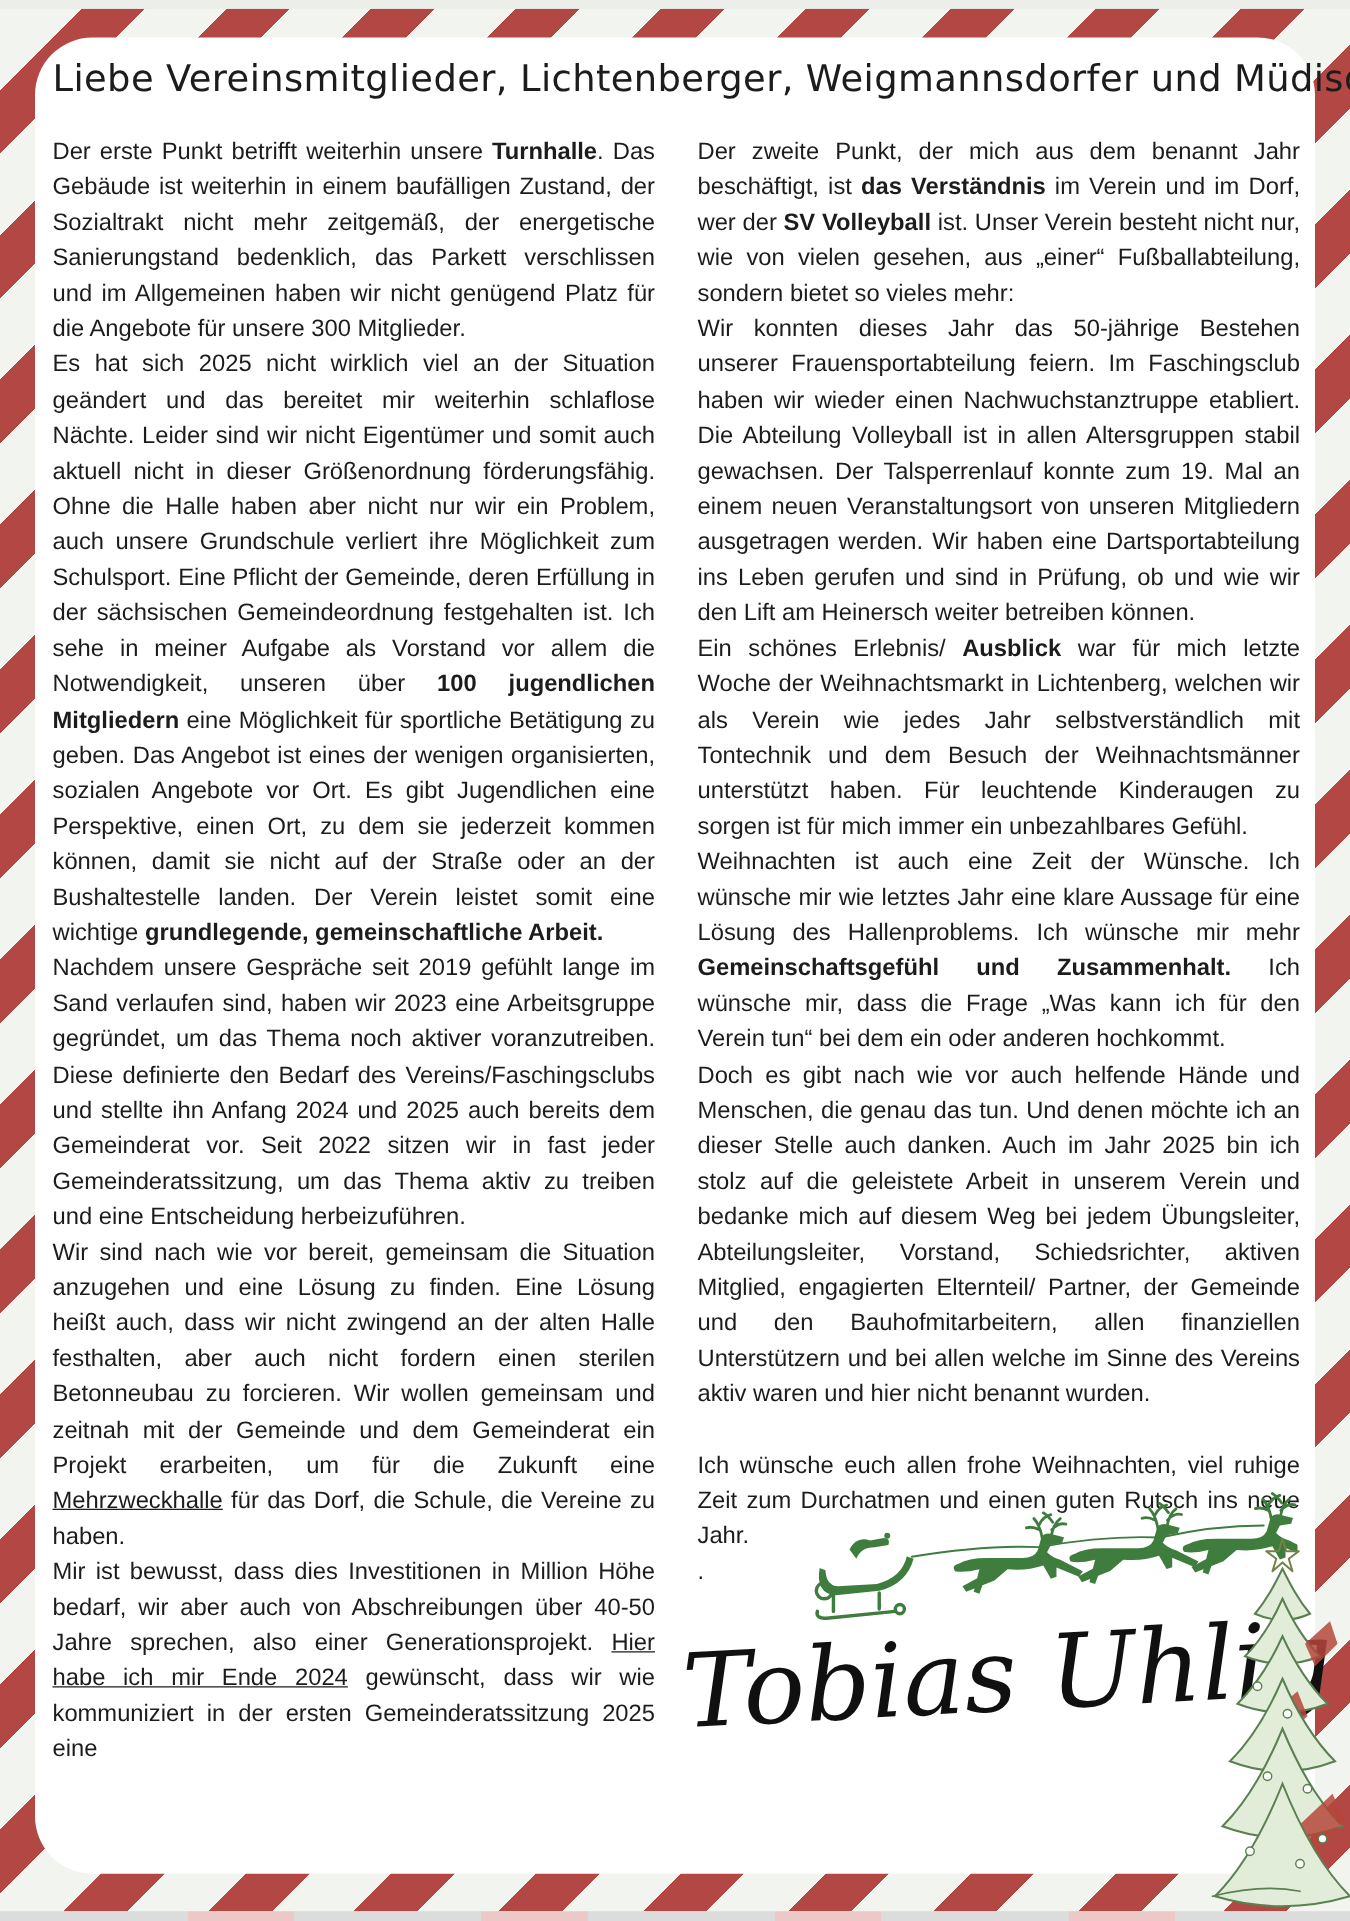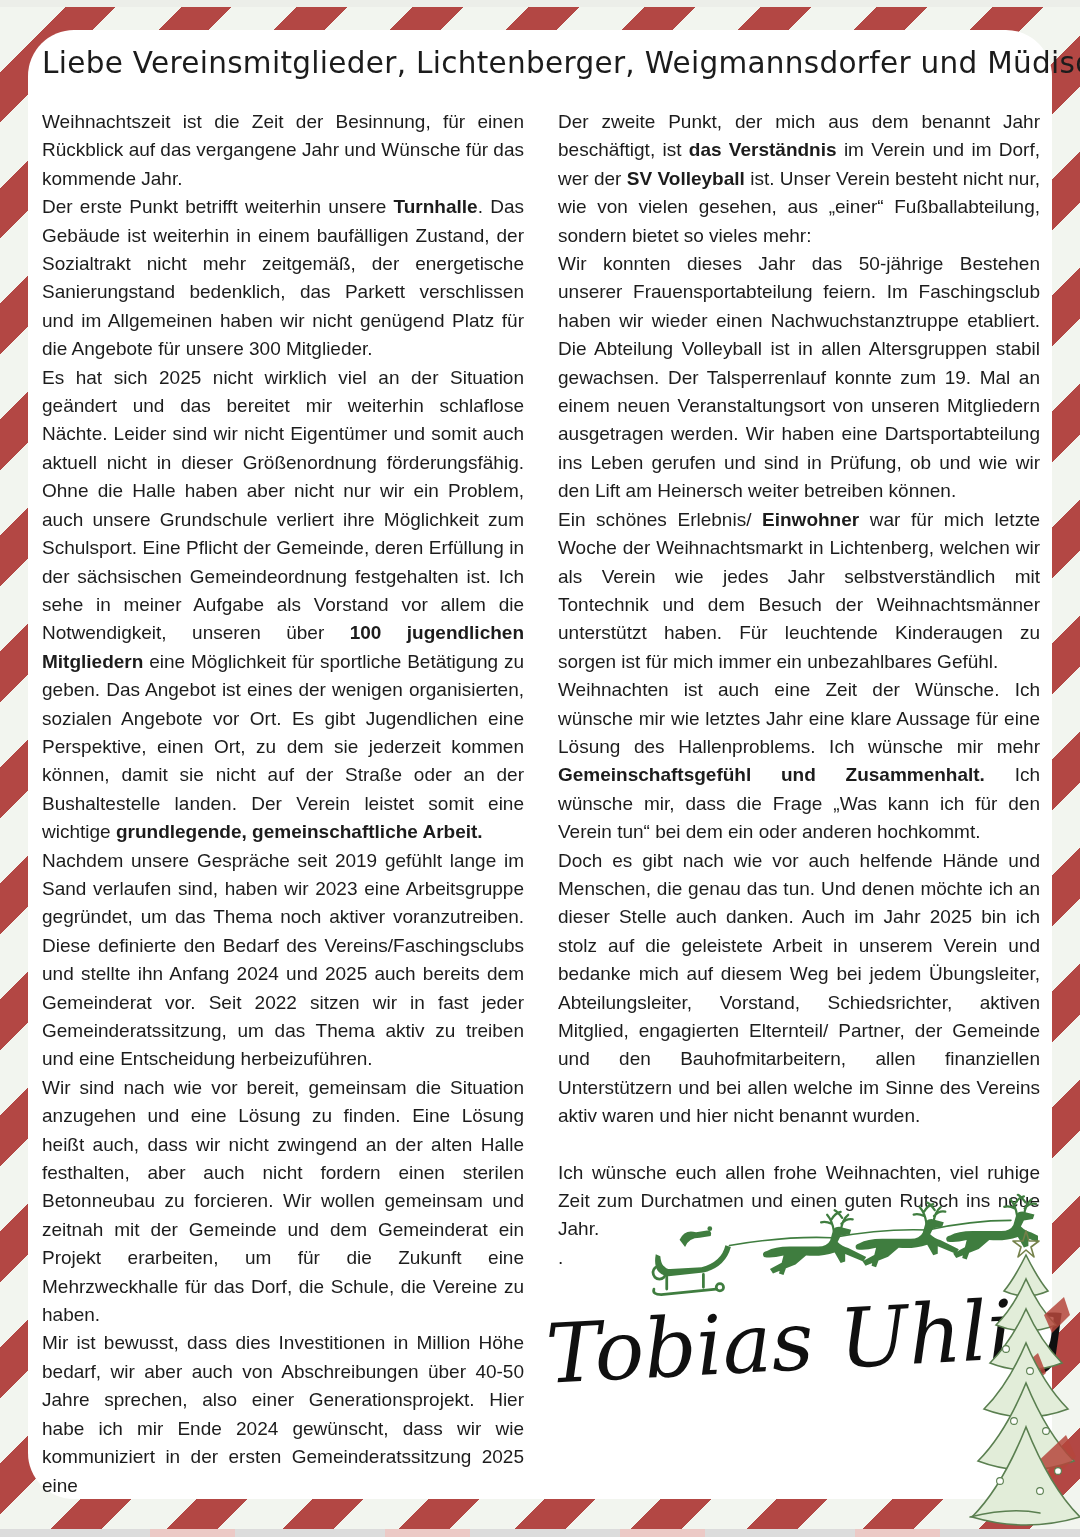--- a/index.html
+++ b/index.html
@@ -28,21 +28,21 @@
   .title{
     font-family:"DejaVu Sans",sans-serif;
     font-size:29.5px;font-weight:400;letter-spacing:.3px;
     margin:0 0 28px 0;white-space:nowrap;
   }
   .cols{display:flex;gap:34px;}
   .col{flex:1;min-width:0;text-align:justify;font-size:19px;line-height:28.4px;}
   .col p{margin:0;}
   .col p.spaced{margin-top:28px;}
   .col span.b{font-weight:700;}
-  .col span.u{}
+  .col span.u{text-decoration:underline;}
   
   .sleigh{position:absolute;left:633px;top:1176px;color:var(--illustration-green,#3f7d3f);}
   .ill-fill{fill:currentColor;stroke:none;}
   .ill-stroke{stroke:currentColor;fill:none;stroke-linecap:round;}
   .signature{
     position:absolute;left:546px;top:1294px;width:492px;
     font-family:"DejaVu Serif",serif;font-style:italic;font-size:82px;
     transform:rotate(-3deg);white-space:nowrap;color:#101010;
   }
   .tree{position:absolute;right:-6px;bottom:8px;}
@@ -58,31 +58,30 @@
 <div class="stripes"></div>
 <div class="edge-top"></div>
 <div class="edge-bottom"></div>
 
 <div class="panel"></div>
 
 <div class="content">
   <h1 class="title">Liebe Vereinsmitglieder, Lichtenberger, Weigmannsdorfer und Müdisdorfer Einwohner,</h1>
   <div class="cols">
     <div class="col">
-        <p><span>Weihnachtszeit ist die Zeit der Besinnung, für einen Rückblick auf das vergangene Jahr und Wünsche für das kommende Jahr.</span></p>
         <p><span>Der erste Punkt betrifft weiterhin unsere </span><span class="b">Turnhalle</span><span>. Das Gebäude ist weiterhin in einem baufälligen Zustand, der Sozialtrakt nicht mehr zeitgemäß, der energetische Sanierungstand bedenklich, das Parkett verschlissen und im Allgemeinen haben wir nicht genügend Platz für die Angebote für unsere 300 Mitglieder.</span></p>
         <p><span>Es hat sich 2025 nicht wirklich viel an der Situation geändert und das bereitet mir weiterhin schlaflose Nächte. Leider sind wir nicht Eigentümer und somit auch aktuell nicht in dieser Größenordnung förderungsfähig. Ohne die Halle haben aber nicht nur wir ein Problem, auch unsere Grundschule verliert ihre Möglichkeit zum Schulsport. Eine Pflicht der Gemeinde, deren Erfüllung in der sächsischen Gemeindeordnung festgehalten ist. Ich sehe in meiner Aufgabe als Vorstand vor allem die Notwendigkeit, unseren über </span><span class="b">100 jugendlichen Mitgliedern</span><span> eine Möglichkeit für sportliche Betätigung zu geben. Das Angebot ist eines der wenigen organisierten, sozialen Angebote vor Ort. Es gibt Jugendlichen eine Perspektive, einen Ort, zu dem sie jederzeit kommen können, damit sie nicht auf der Straße oder an der Bushaltestelle landen. Der Verein leistet somit eine wichtige </span><span class="b">grundlegende, gemeinschaftliche Arbeit.</span></p>
         <p><span>Nachdem unsere Gespräche seit 2019 gefühlt lange im Sand verlaufen sind, haben wir 2023 eine Arbeitsgruppe gegründet, um das Thema noch aktiver voranzutreiben. Diese definierte den Bedarf des Vereins/Faschingsclubs und stellte ihn Anfang 2024 und 2025 auch bereits dem Gemeinderat vor. Seit 2022 sitzen wir in fast jeder Gemeinderatssitzung, um das Thema aktiv zu treiben und eine Entscheidung herbeizuführen.</span></p>
         <p><span>Wir sind nach wie vor bereit, gemeinsam die Situation anzugehen und eine Lösung zu finden. Eine Lösung heißt auch, dass wir nicht zwingend an der alten Halle festhalten, aber auch nicht fordern einen sterilen Betonneubau zu forcieren. Wir wollen gemeinsam und zeitnah mit der Gemeinde und dem Gemeinderat ein Projekt erarbeiten, um für die Zukunft eine </span><span class="u">Mehrzweckhalle</span><span> für das Dorf, die Schule, die Vereine zu haben.</span></p>
         <p><span>Mir ist bewusst, dass dies Investitionen in Million Höhe bedarf, wir aber auch von Abschreibungen über 40-50 Jahre sprechen, also einer Generationsprojekt. </span><span class="u">Hier habe ich mir Ende 2024</span><span> gewünscht, dass wir wie kommuniziert in der ersten Gemeinderatssitzung 2025 eine </span></p>
       </div>
     <div class="col">
         <p><span>Der zweite Punkt, der mich aus dem benannt Jahr beschäftigt, ist </span><span class="b">das Verständnis</span><span> im Verein und im Dorf, wer der </span><span class="b">SV Volleyball</span><span> ist. Unser Verein besteht nicht nur, wie von vielen gesehen, aus „einer“ Fußballabteilung, sondern bietet so vieles mehr:</span></p>
         <p><span>Wir konnten dieses Jahr das 50-jährige Bestehen unserer Frauensportabteilung feiern. Im Faschingsclub haben wir wieder einen Nachwuchstanztruppe etabliert. Die Abteilung Volleyball ist in allen Altersgruppen stabil gewachsen. Der Talsperrenlauf konnte zum 19. Mal an einem neuen Veranstaltungsort von unseren Mitgliedern ausgetragen werden. Wir haben eine Dartsportabteilung ins Leben gerufen und sind in Prüfung, ob und wie wir den Lift am Heinersch weiter betreiben können.</span></p>
-        <p><span>Ein schönes Erlebnis/ </span><span class="b">Einwohner</span><span> war für mich letzte Woche der Weihnachtsmarkt in Lichtenberg, welchen wir als Verein wie jedes Jahr selbstverständlich mit Tontechnik und dem Besuch der Weihnachtsmänner unterstützt haben. Für leuchtende Kinderaugen zu sorgen ist für mich immer ein unbezahlbares Gefühl.</span></p>
+        <p><span>Ein schönes Erlebnis/ </span><span class="b">Ausblick</span><span> war für mich letzte Woche der Weihnachtsmarkt in Lichtenberg, welchen wir als Verein wie jedes Jahr selbstverständlich mit Tontechnik und dem Besuch der Weihnachtsmänner unterstützt haben. Für leuchtende Kinderaugen zu sorgen ist für mich immer ein unbezahlbares Gefühl.</span></p>
         <p><span>Weihnachten ist auch eine Zeit der Wünsche. Ich wünsche mir wie letztes Jahr eine klare Aussage für eine Lösung des Hallenproblems. Ich wünsche mir mehr </span><span class="b">Gemeinschafts­gefühl und Zusammenhalt.</span><span> Ich wünsche mir, dass die Frage „Was kann ich für den Verein tun“ bei dem ein oder anderen hochkommt.</span></p>
         <p><span>Doch es gibt nach wie vor auch helfende Hände und Menschen, die genau das tun. Und denen möchte ich an dieser Stelle auch danken. Auch im Jahr 2025 bin ich stolz auf die geleistete Arbeit in unserem Verein und bedanke mich auf diesem Weg bei jedem Übungsleiter, Abteilungsleiter, Vorstand, Schiedsrichter, aktiven Mitglied, engagierten Elternteil/ Partner, der Gemeinde und den Bauhofmitarbeitern, allen finanziellen Unterstützern und bei allen welche im Sinne des Vereins aktiv waren und hier nicht benannt wurden.</span></p>
         <p class="spaced"><span>Ich wünsche euch allen frohe Weihnachten, viel ruhige Zeit zum Durchatmen und einen guten Rutsch ins neue Jahr.</span></p>
         <p><span>.</span></p>
       </div>
   </div>
 </div>
 
 <svg class="sleigh" width="405" height="135" viewBox="0 0 420 140" aria-hidden="true">
   <defs>

